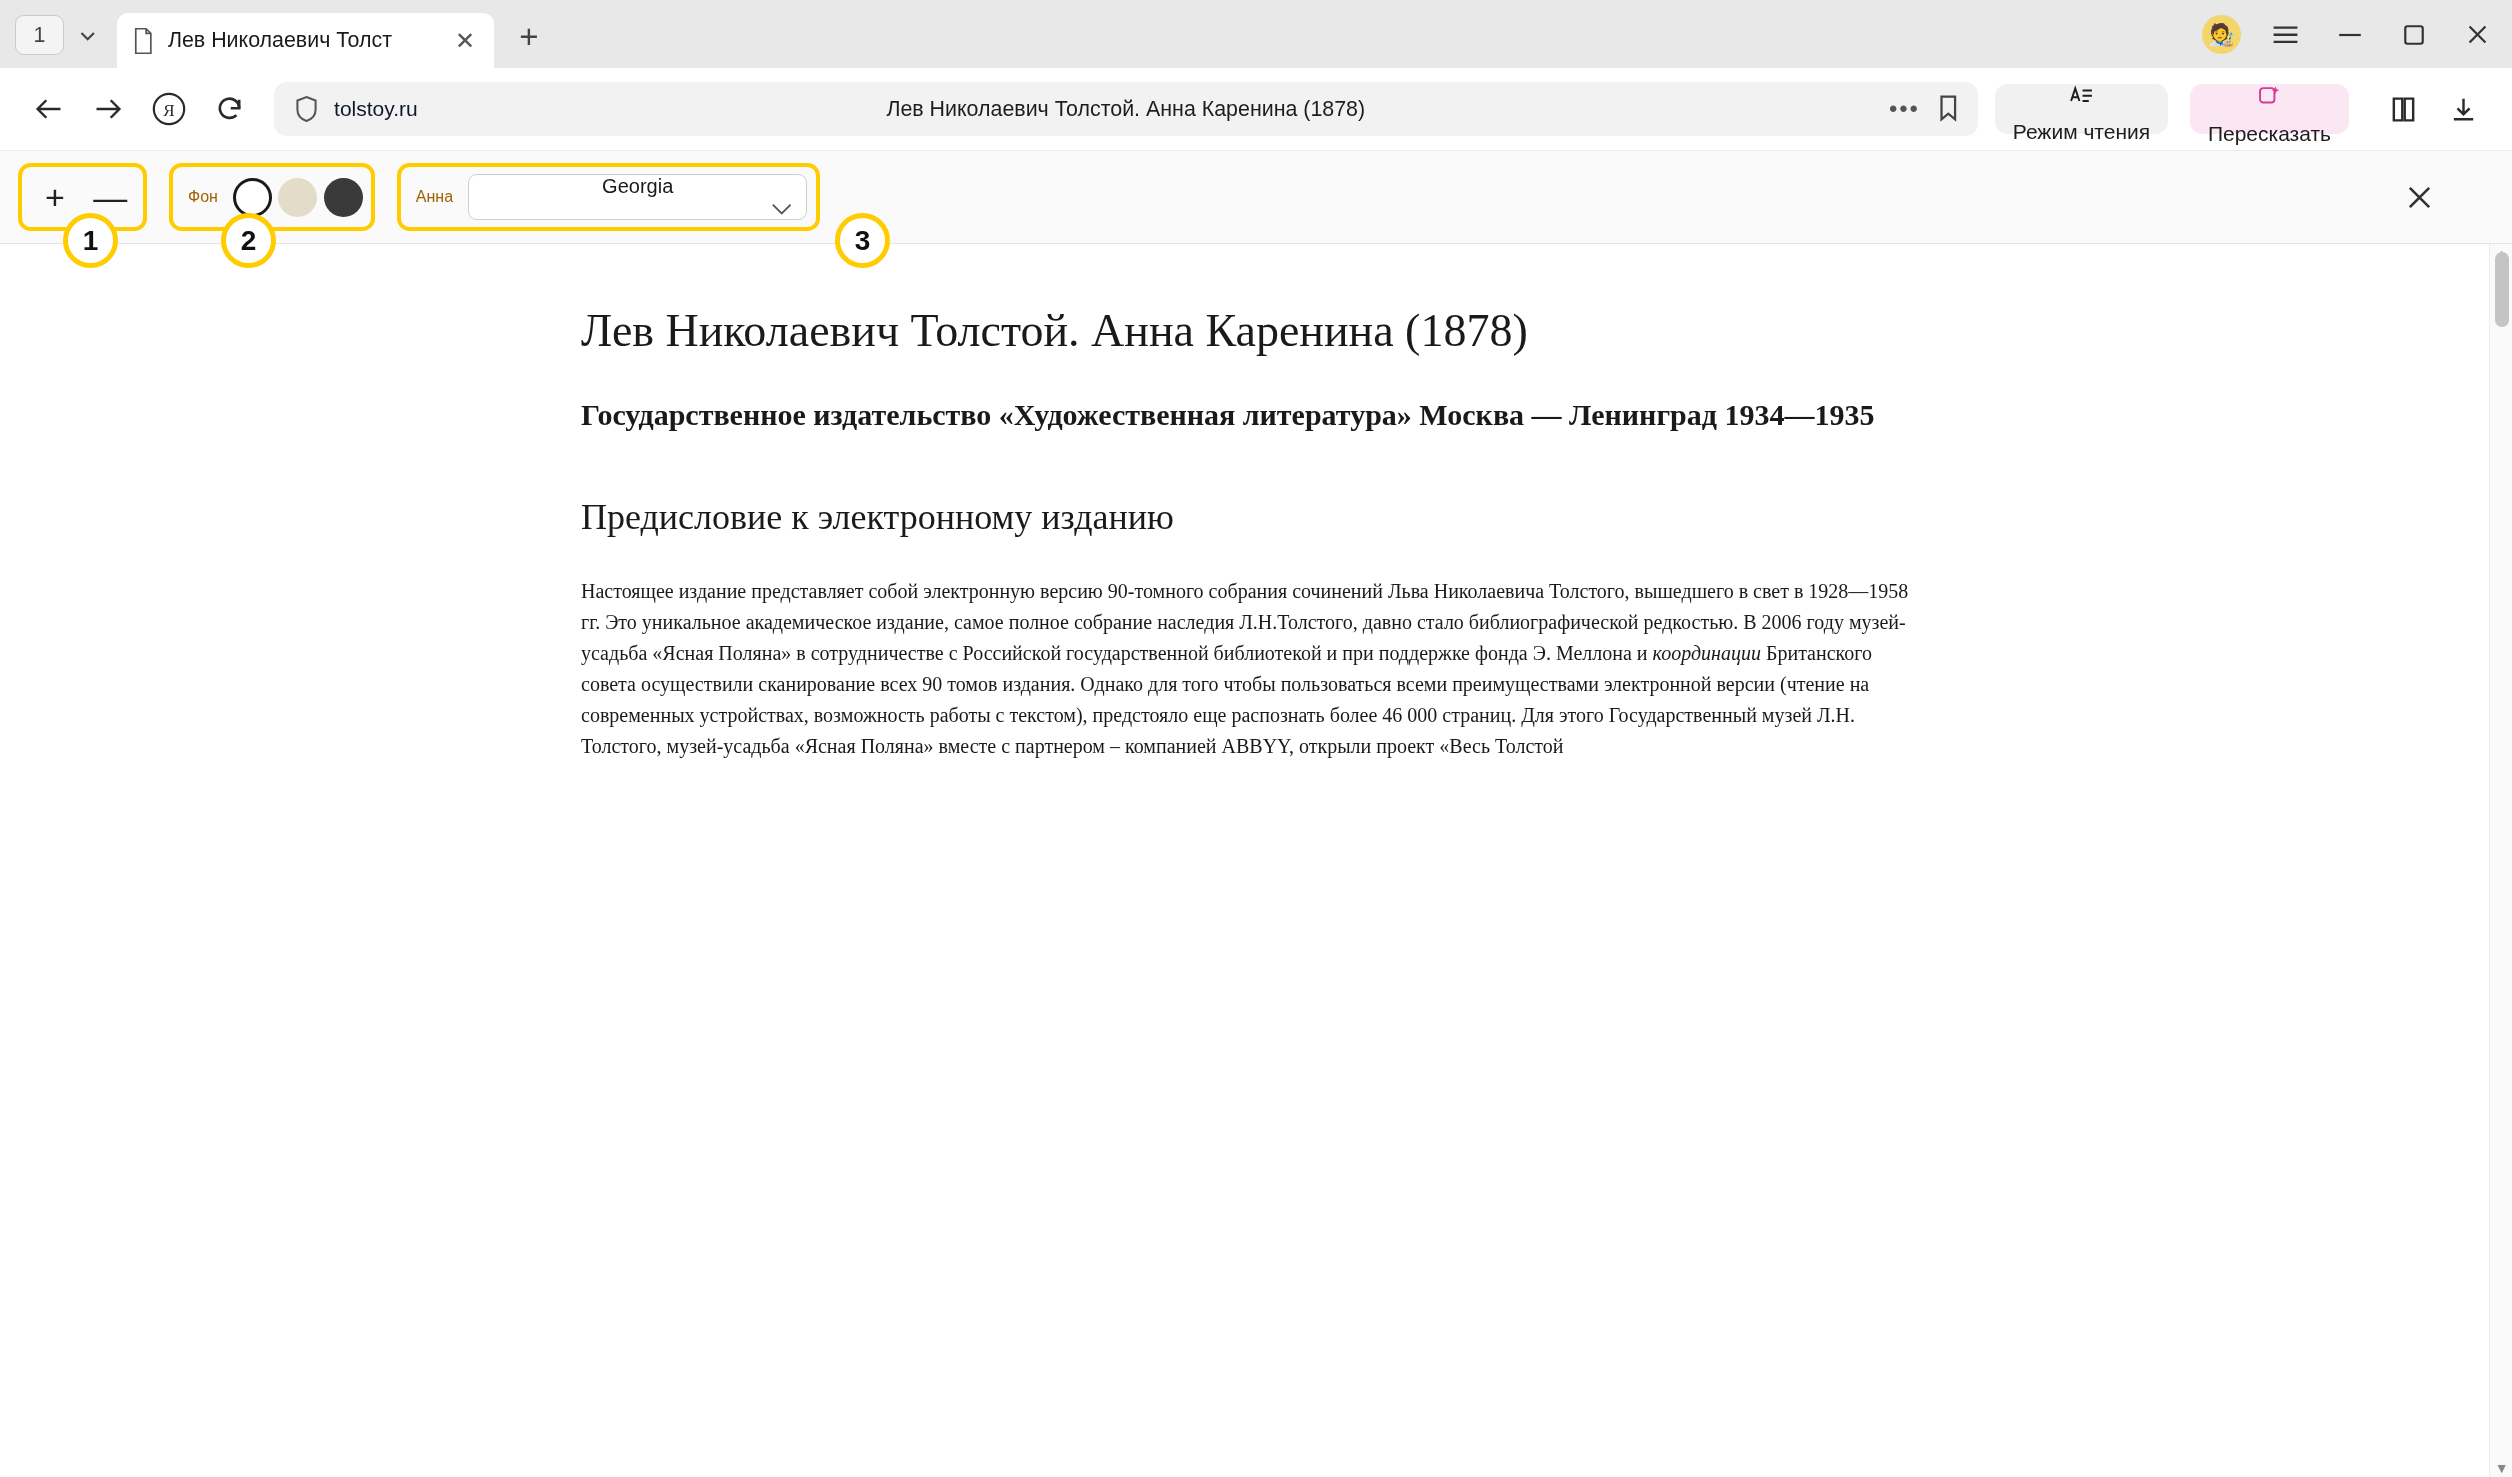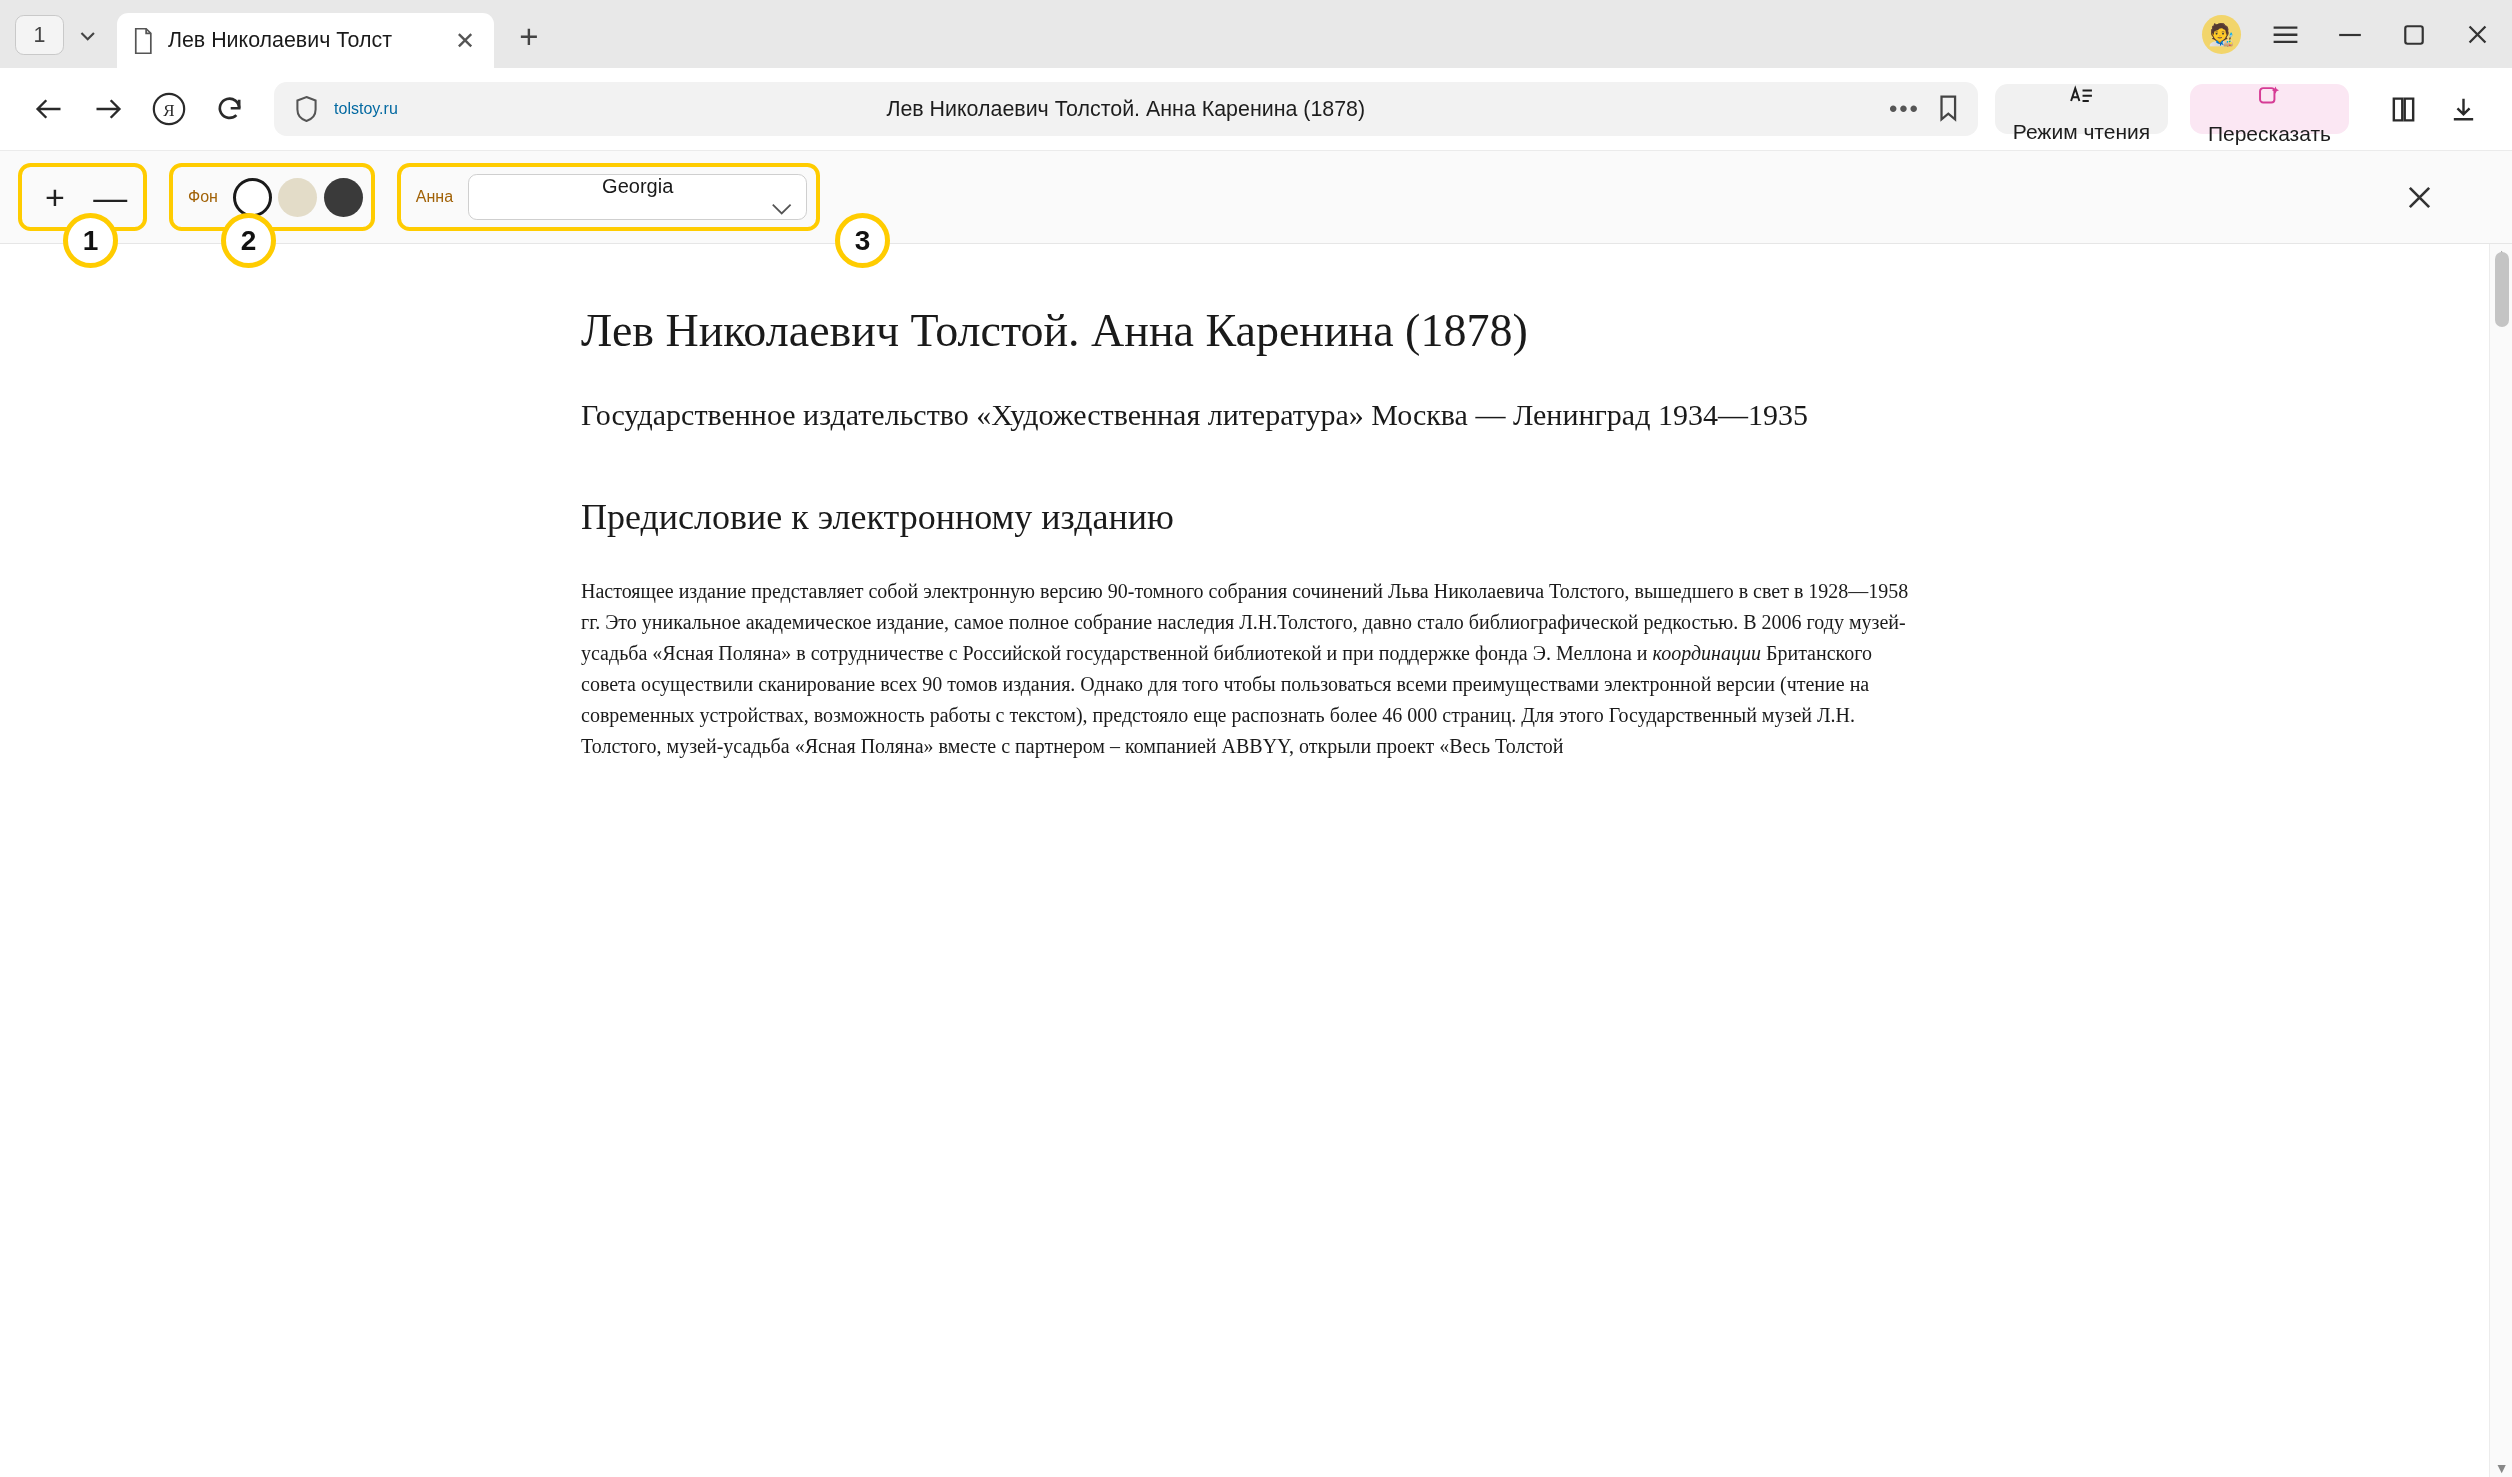--- a/index.html
+++ b/index.html
@@ -103,21 +103,21 @@
     height: 54px;
     background: #f2f2f2;
     border-radius: 12.6px;
     display: flex; align-items: center;
     padding: 0 17.6px;
     margin: 0 11.3px;
     gap: 12.6px;
     position: relative;
   }
   .omnibox-shield { width: 30px; height: 30px; display:flex; align-items:center; justify-content:center; }
-  .omnibox-url { font-size: 16px; color: #0369a1; white-space: nowrap; }
+  .omnibox-url { font-size: 21px; color: #0f172a; white-space: nowrap; }
   .omnibox-title {
     position: absolute; left: 0; right: 0;
     text-align: center;
     font-size: 21.4px; color: #1d1d1d;
     pointer-events: none;
   }
   .omnibox-right { margin-left: auto; display: flex; align-items: center; gap: 17.6px; z-index: 2; }
   .dots { font-size: 24px; color: #555; letter-spacing: 1.9px; }
 
   .pill {
@@ -211,20 +211,21 @@
   .art-title {
     font-size: 46px;
     line-height: 1.18;
     margin-bottom: 35px;
     font-weight: normal;
   }
   .art-sub {
     font-size: 30px;
     line-height: 1.45;
     margin-bottom: 57px;
+    font-weight: bold;
   }
   .art-h2 {
     font-size: 36px;
     line-height: 1.3;
     margin-bottom: 35px;
     font-weight: normal;
   }
   .art-p {
     font-size: 20px;
     line-height: 1.55;

